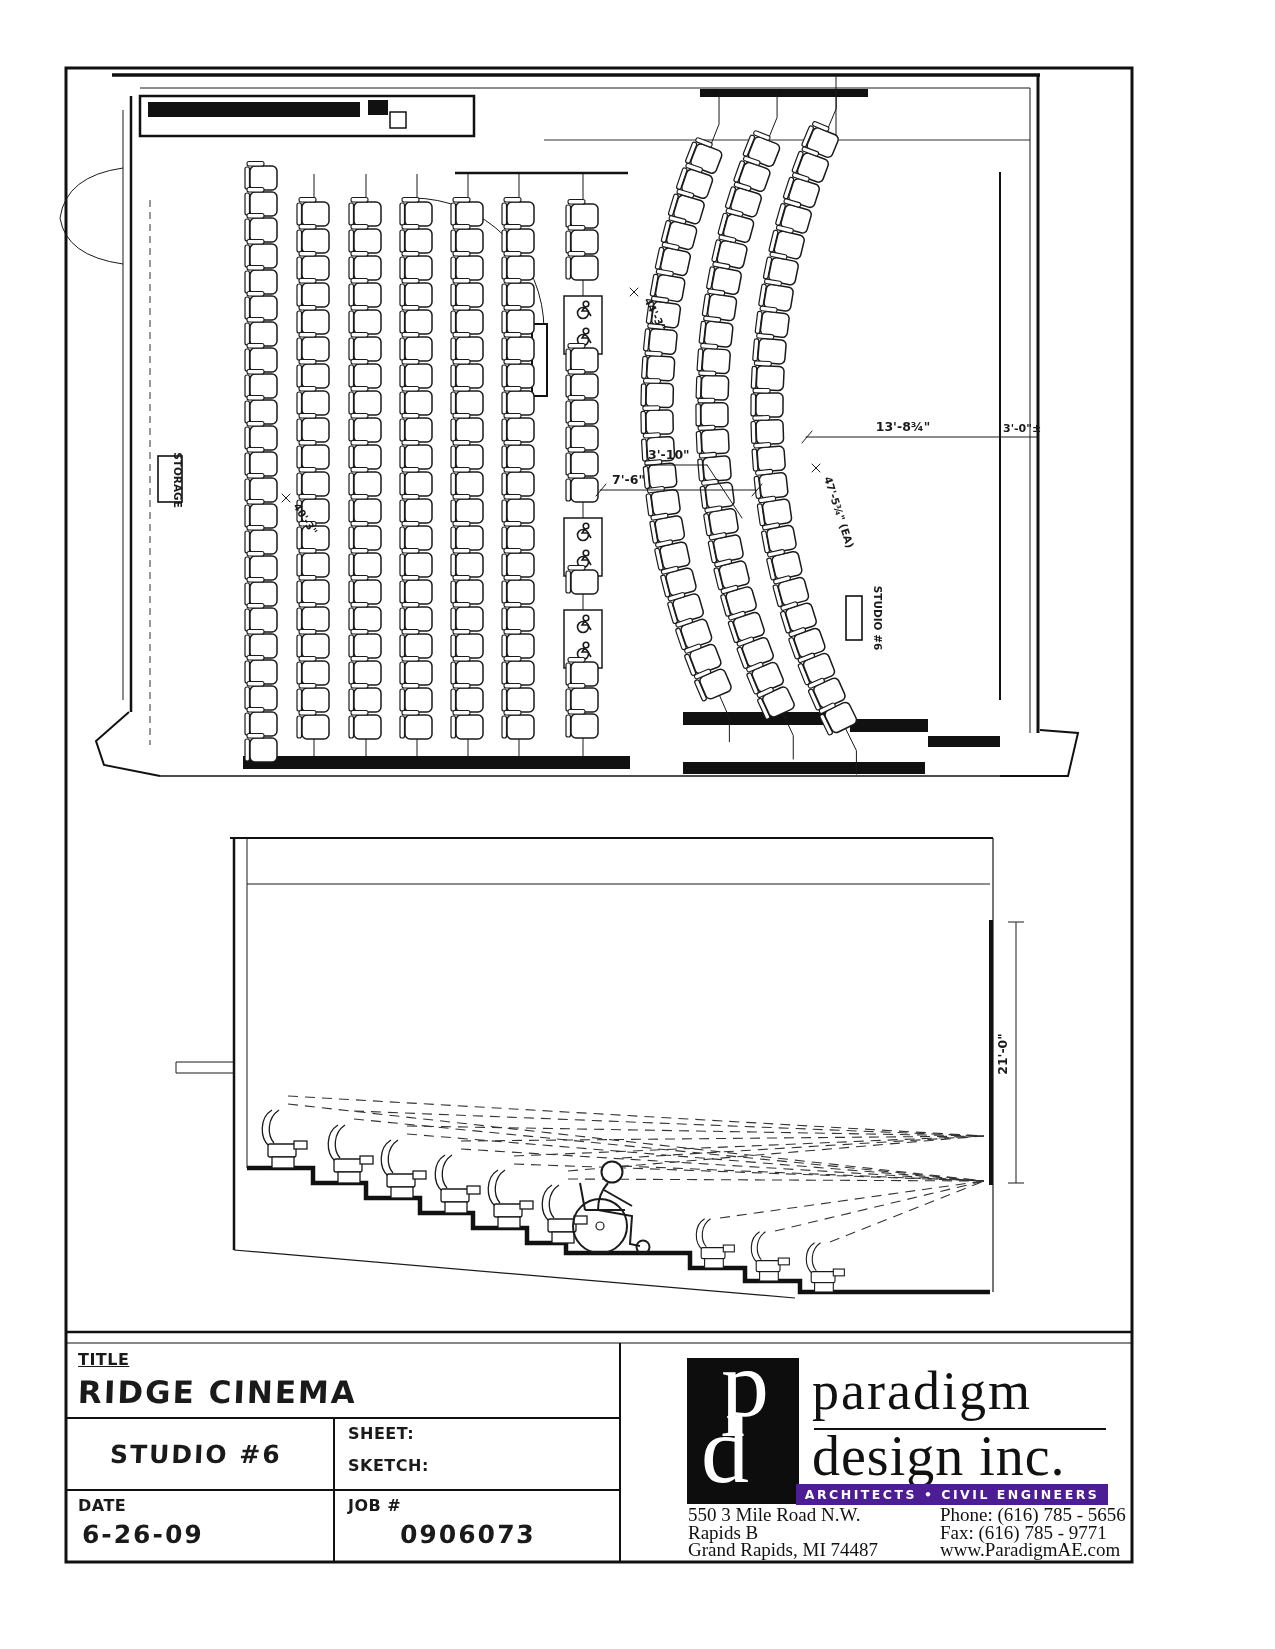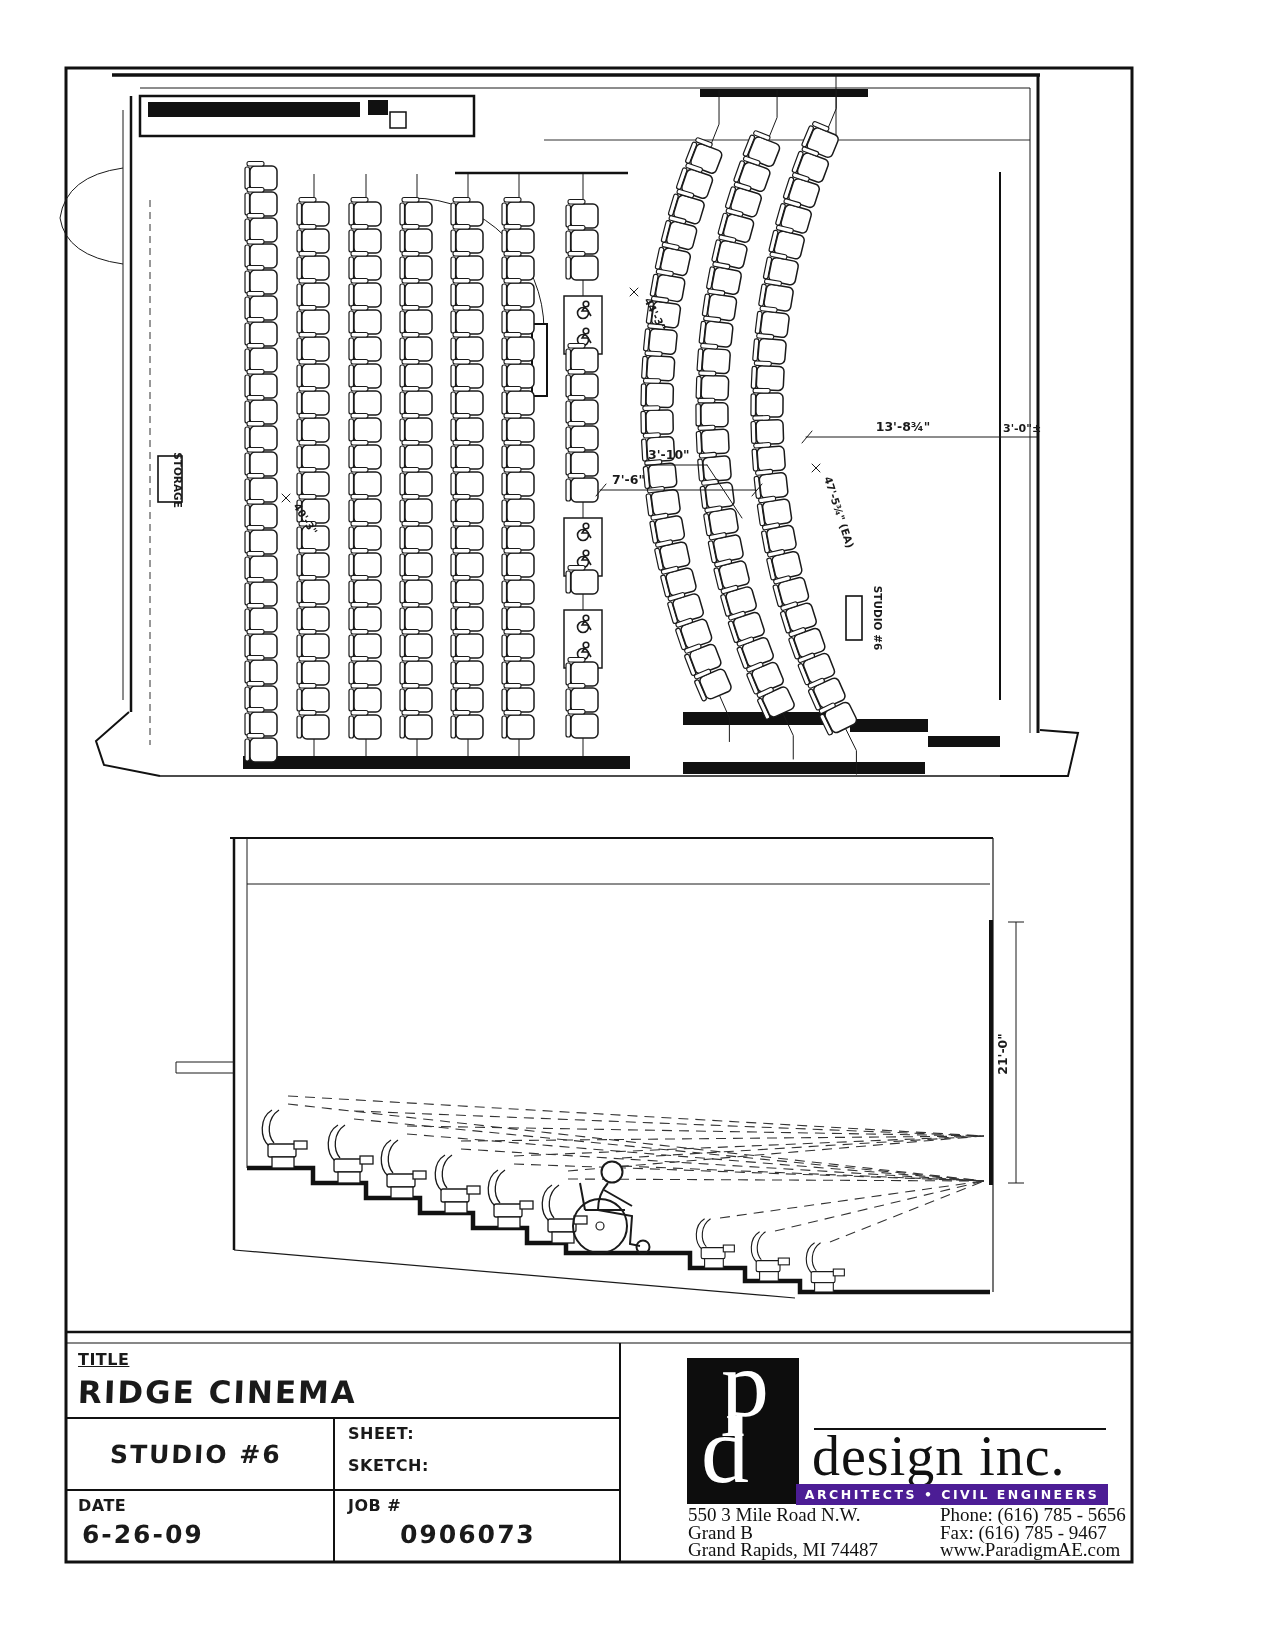--- a/index.html
+++ b/index.html
@@ -457,26 +457,27 @@
   <div class="tb lab" style="left:348px;top:1456px;">SKETCH:</div>
   <div class="tb lab" style="left:78px;top:1496px;">DATE</div>
   <div class="tb hand-sm" style="left:82px;top:1520px;">6-26-09</div>
   <div class="tb lab" style="left:348px;top:1496px;">JOB #</div>
   <div class="tb hand-sm" style="left:400px;top:1520px;">0906073</div>
 
   <div class="mono">
     <span class="p">p</span>
     <span class="d">d</span>
   </div>
+  <div class="tb firmname n1">paradigm</div>
   <div class="logorule"></div>
   <div class="tb firmname n2">design inc.</div>
   <div class="tagbar">ARCHITECTS • CIVIL ENGINEERS</div>
   <div class="addr addr1">
     <div>550 3 Mile Road N.W.</div>
-    <div>Grand B</div>
+    <div>Rapids B</div>
     <div>Grand Rapids, MI  74487</div>
   </div>
   <div class="addr addr2">
     <div>Phone: (616) 785 - 5656</div>
-    <div>Fax: (616) 785 - 9467</div>
+    <div>Fax: (616) 785 - 9771</div>
     <div>www.ParadigmAE.com</div>
   </div>
 </div>
 
 </body></html>

